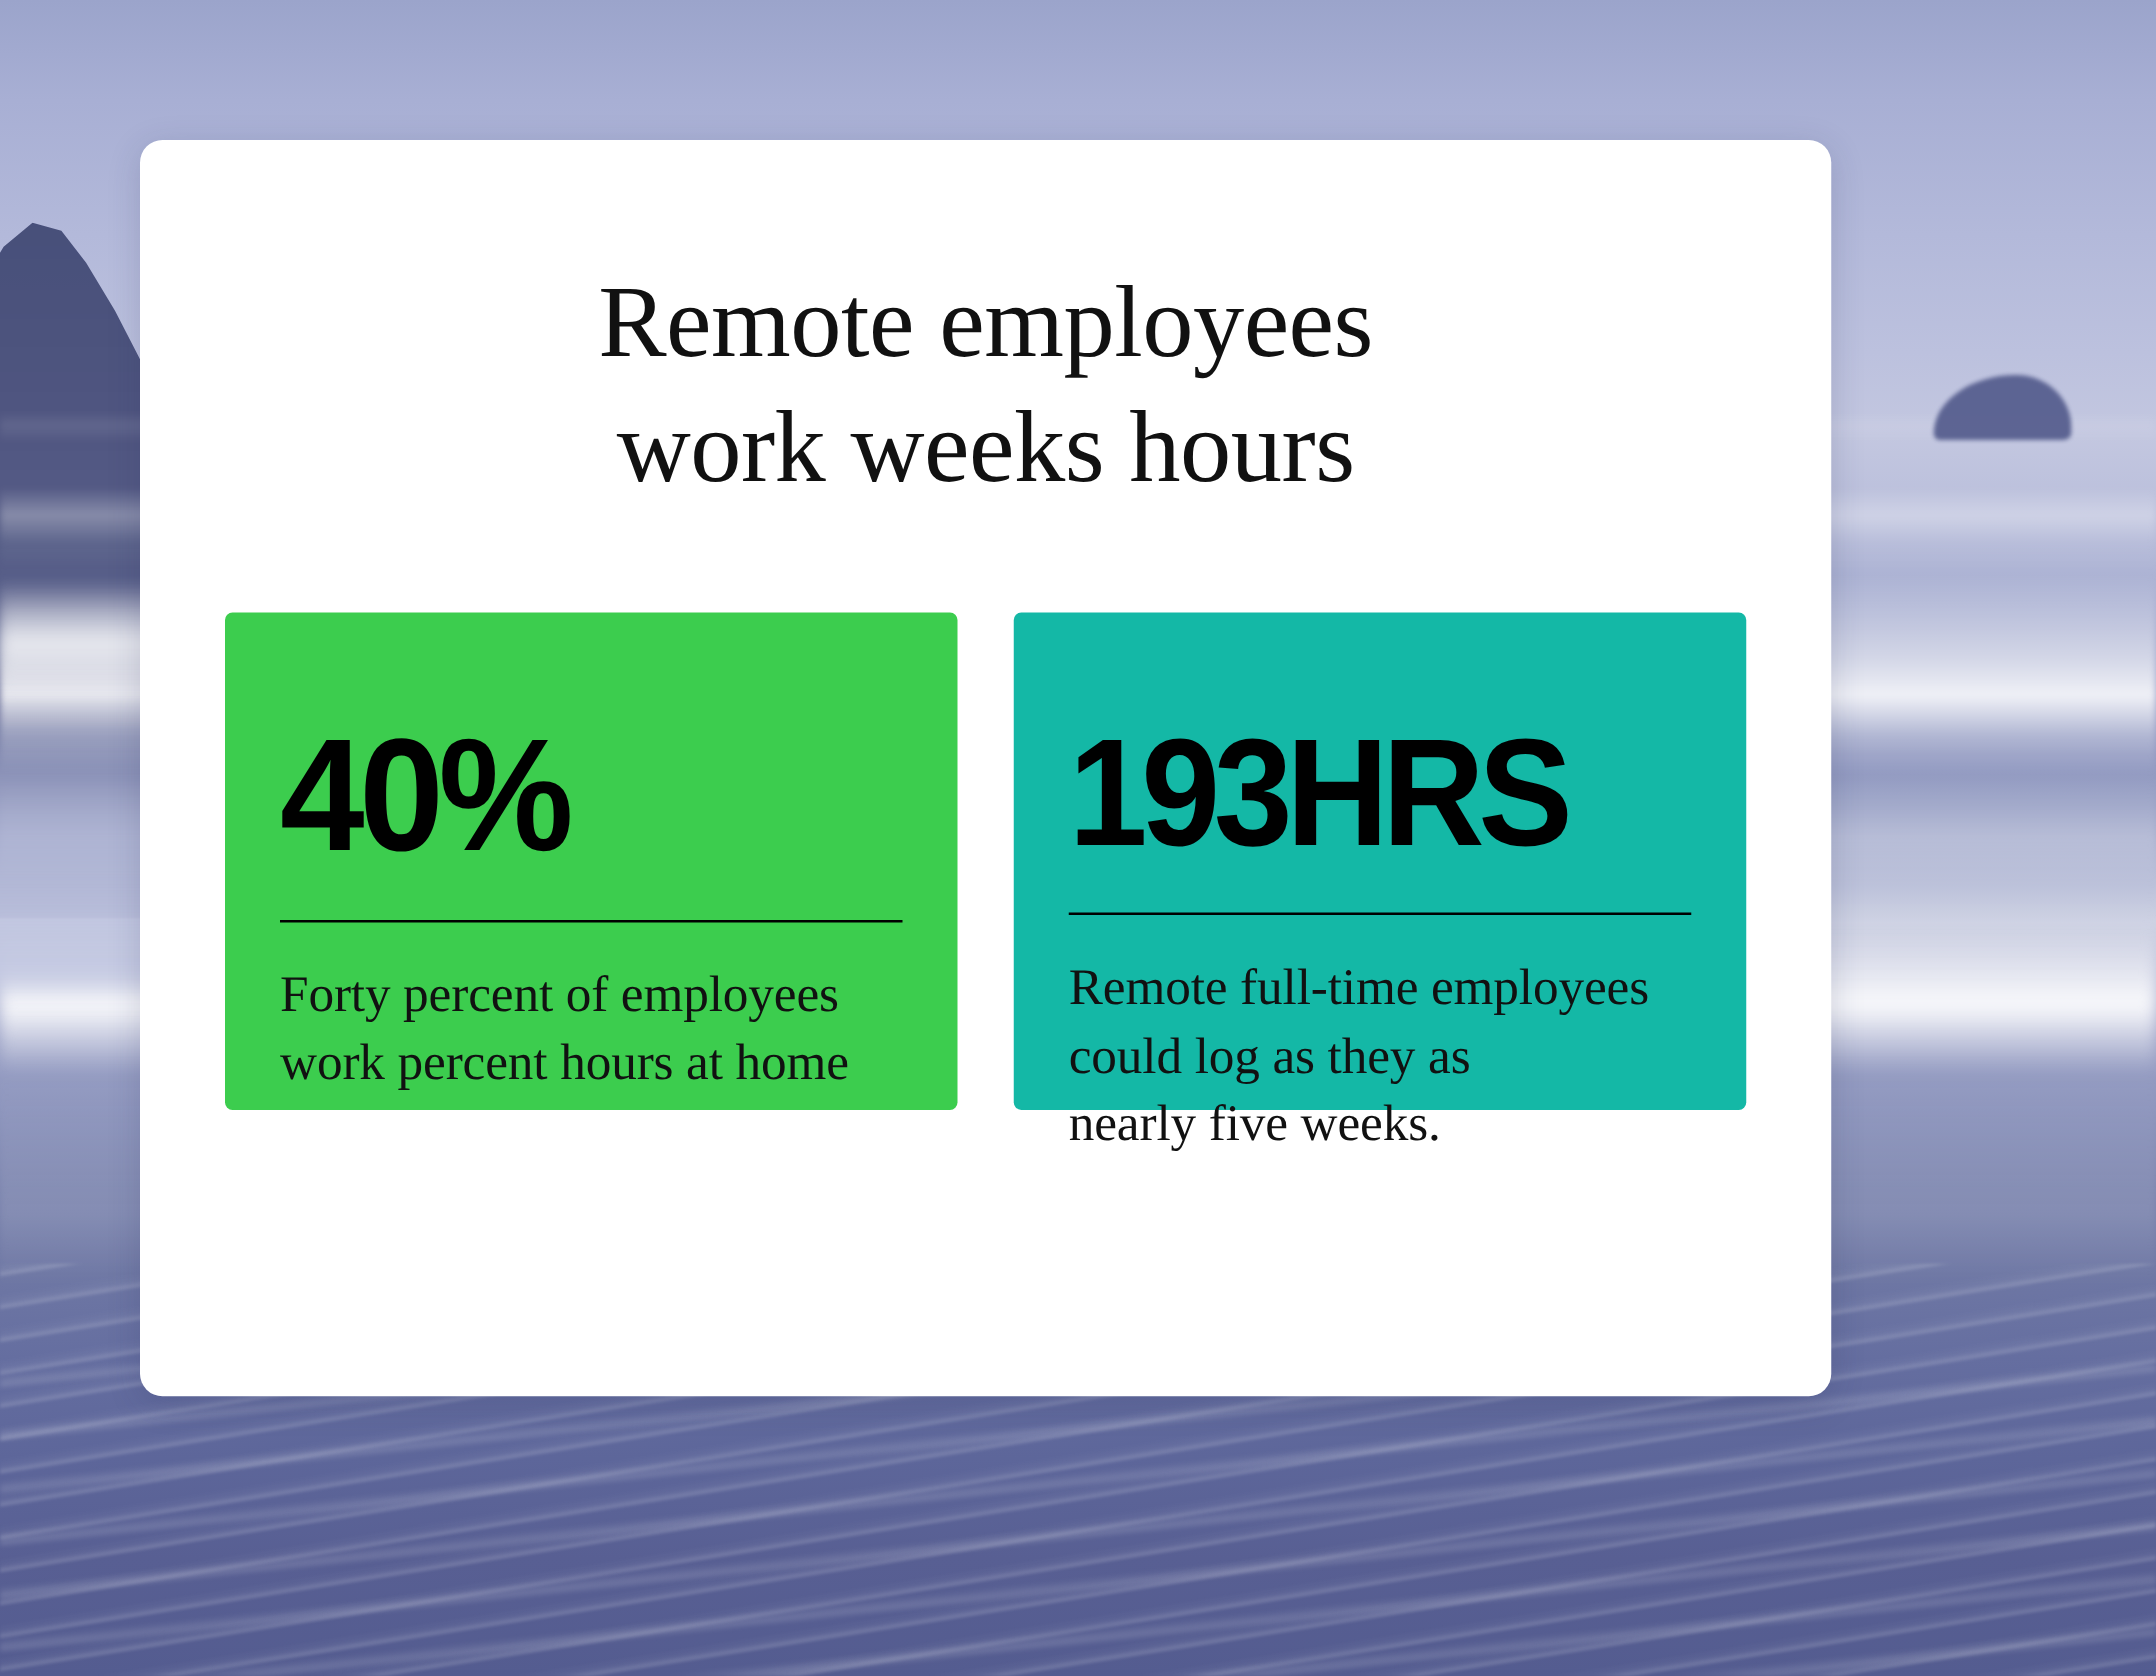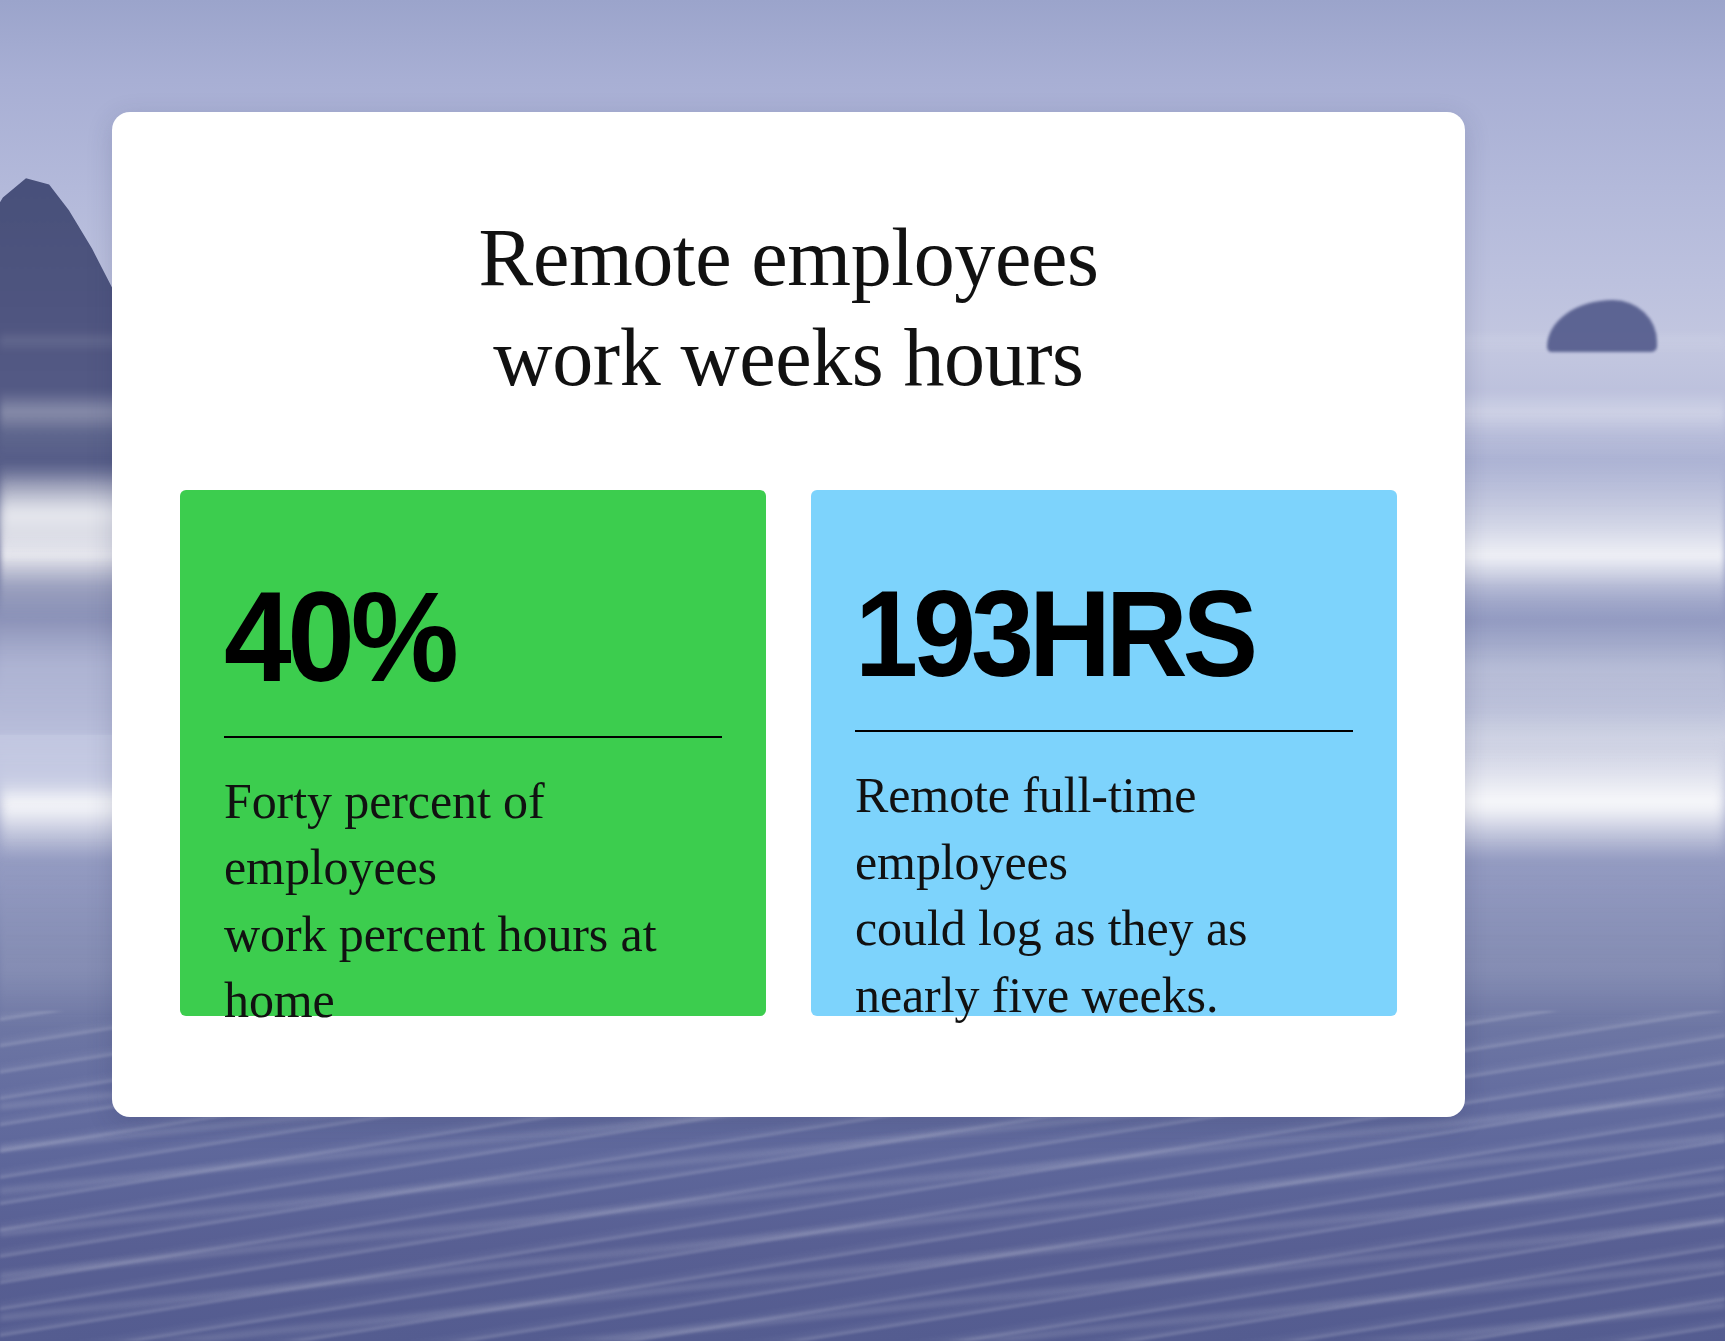--- a/index.html
+++ b/index.html
@@ -176,21 +176,21 @@
     gap:45px;
     padding:0 68px;
     margin-top:82px;
   }
 
   .stat-card {
     flex:1 1 0;
     min-width:0;
     border-radius:6px;
     padding:88px 44px 40px 44px;
-    height:526px;
+    height:398px;
   }
   .stat-card.green  { background:#3ccd4e; }
   .stat-card.yellow { background:#e6f84a; }
 
   .stat-figure {
     font-family:"Liberation Sans", sans-serif;
     font-weight:700;
     font-size:128px;
     line-height:.92;
     letter-spacing:-4.5px;
@@ -206,21 +206,21 @@
   }
 
   .stat-rule {
     height:2px;
     background:#000000;
     margin:40px 0 30px 0;
   }
 
   .stat-body {
     font-family:"Liberation Serif", serif;
-    font-size:50px;
+    font-size:41px;
     line-height:1.33;
     color:#111111;
     letter-spacing:-0.1px;
   }
   .stat-body .bl { display:block; }
 </style>
 </head>
 <body>
 
 <div id="bg-photo">
@@ -245,21 +245,21 @@
 
     <div class="stat-card green" style="background: rgb(60, 205, 78); color: rgb(0, 0, 0);">
       <div class="stat-figure">40%</div>
       <div class="stat-rule"></div>
       <div class="stat-body">
         <span class="bl">Forty percent of employees</span>
         <span class="bl">work percent hours at home</span>
       </div>
     </div>
 
-    <div class="stat-card yellow" style="background: #7dd3fc; color: rgb(0, 0, 0);">
+    <div class="stat-card yellow" style="background: #14b8a6; color: rgb(0, 0, 0);">
       <div class="stat-figure">193HRS</div>
       <div class="stat-rule"></div>
       <div class="stat-body">
         <span class="bl">Remote full-time employees</span>
         <span class="bl">could log as they as</span>
         <span class="bl">nearly five weeks.</span>
       </div>
     </div>
 
   </div>

